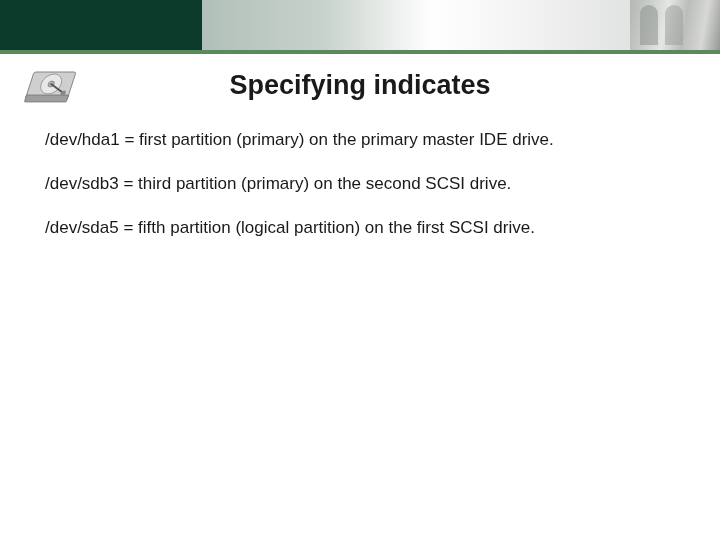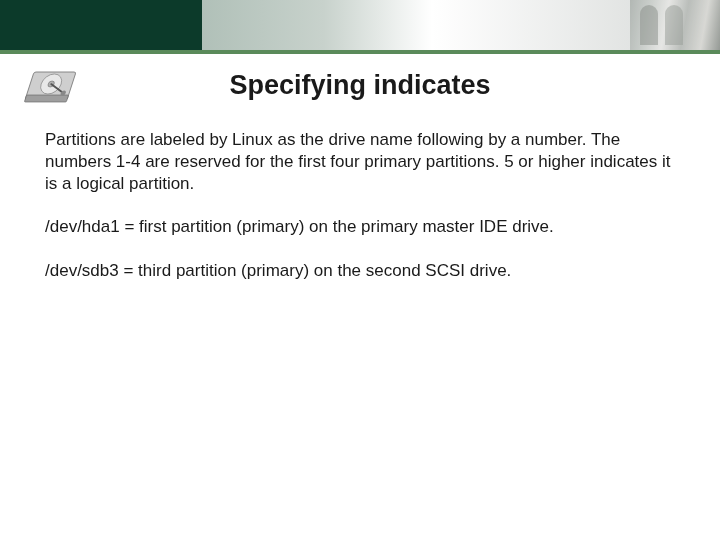--- a/index.html
+++ b/index.html
@@ -122,17 +122,17 @@
       <circle cx="35" cy="18" r="10" fill="#e8e8e8" stroke="#888" stroke-width="0.7"></circle>
       <circle cx="35" cy="18" r="3" fill="#b0b0b0" stroke="#666" stroke-width="0.5"></circle>
       <path d="M 35 18 L 50 27" stroke="#555" stroke-width="1.5" stroke-linecap="round"></path>
       <circle cx="50" cy="27" r="2.5" fill="#888"></circle>
     </g>
   </svg>
 
   <h1 class="slide-title">Specifying indicates</h1>
 
   <div class="body-text">
-    <p>Partitions are labeled by Linux as the drive name following by a number.  The numbers 1-4 are reserved for the first four primary partitions.  5 or higher indicates it is a logical partition.</p>
     <p>/dev/hda1 = first partition (primary) on the primary master IDE drive.</p>
     <p>/dev/sdb3 = third partition (primary) on the second SCSI drive.</p>
+    <p>/dev/sda5 = fifth partition (logical partition) on the first SCSI drive.</p>
   </div>
 </div>
 
 </body></html>

